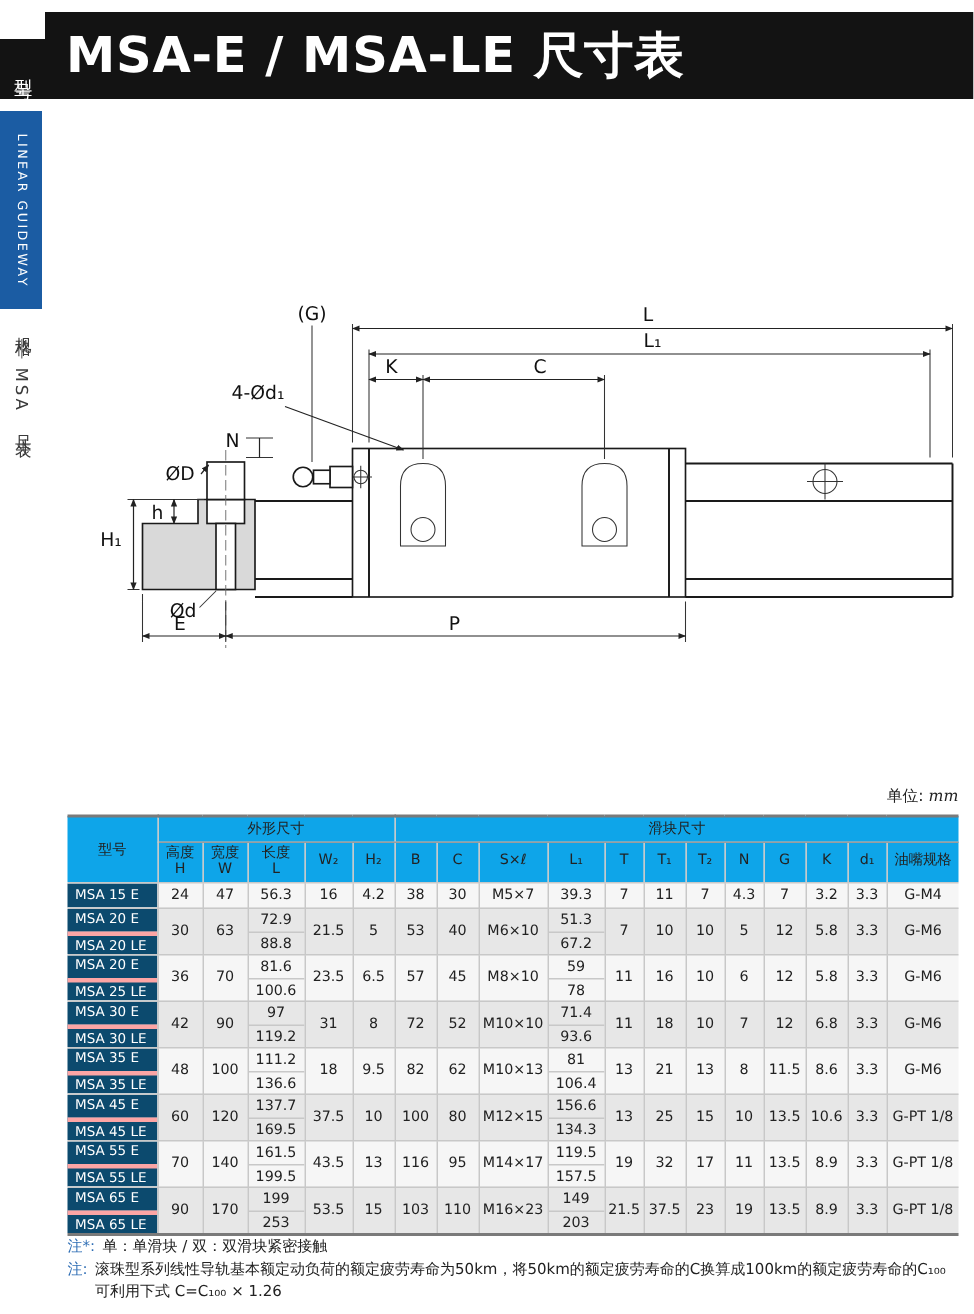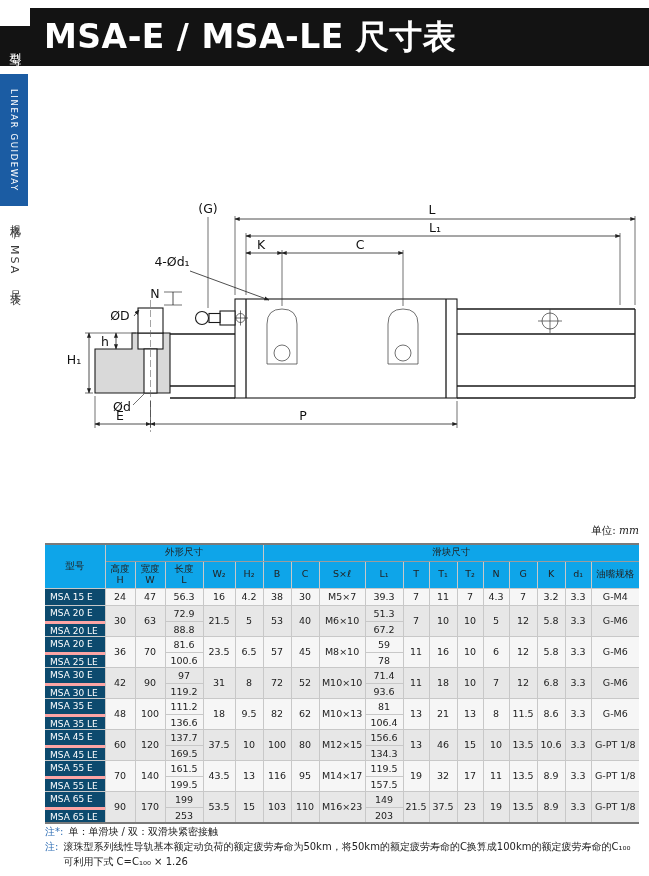--- a/index.html
+++ b/index.html
@@ -395,21 +395,21 @@
           <td class="val">37.5</td>
           <td class="val">10</td>
           <td class="val">100</td>
           <td class="val">80</td>
           <td class="val">M12×15</td>
           <td class="val stacked">
             <div class="stack-line">156.6</div>
             <div class="stack-line">134.3</div>
           </td>
           <td class="val">13</td>
-          <td class="val">46</td>
+          <td class="val">25</td>
           <td class="val">15</td>
           <td class="val">10</td>
           <td class="val">13.5</td>
           <td class="val">10.6</td>
           <td class="val">3.3</td>
           <td class="val">G-PT 1/8</td>
         </tr>
         <tr class="g-light">
           <td class="model-cell">
             <div class="model-chip">MSA 55 E</div>

